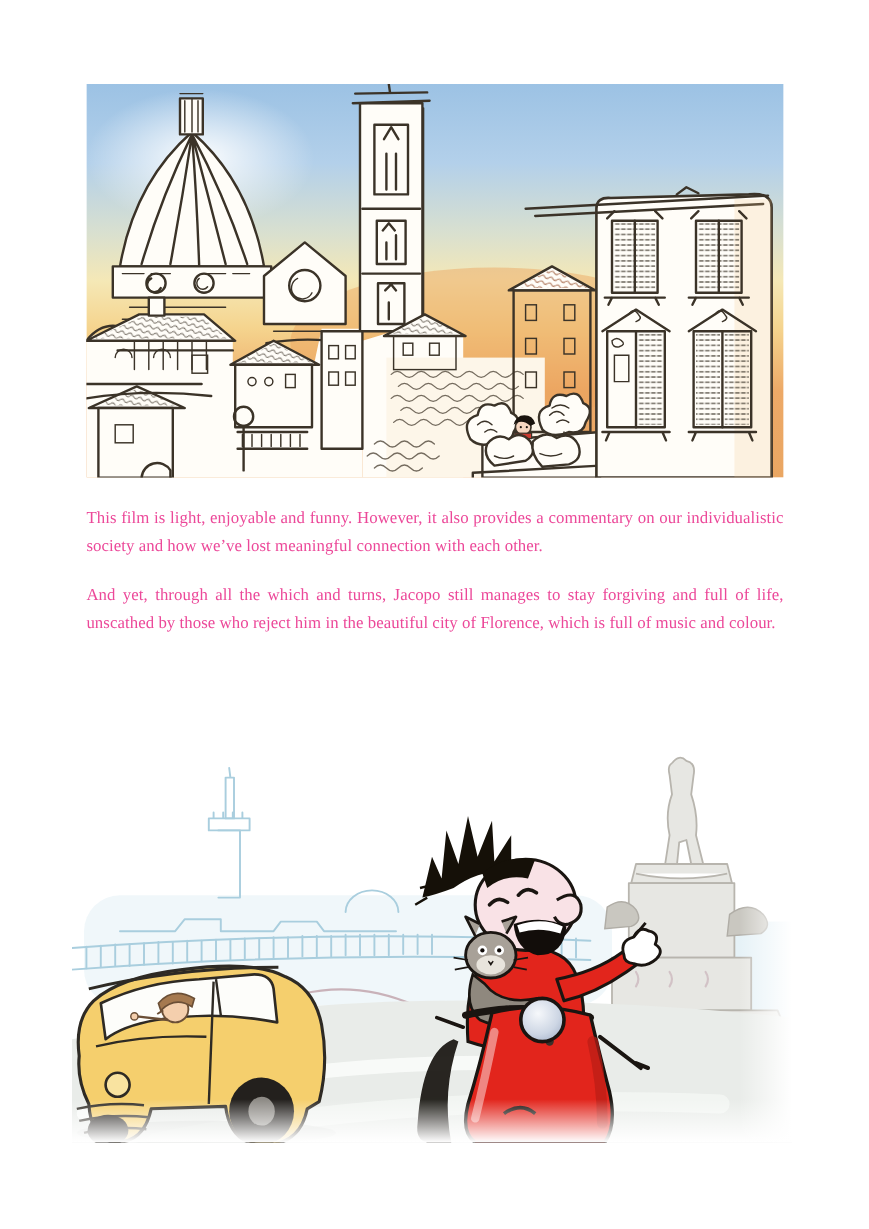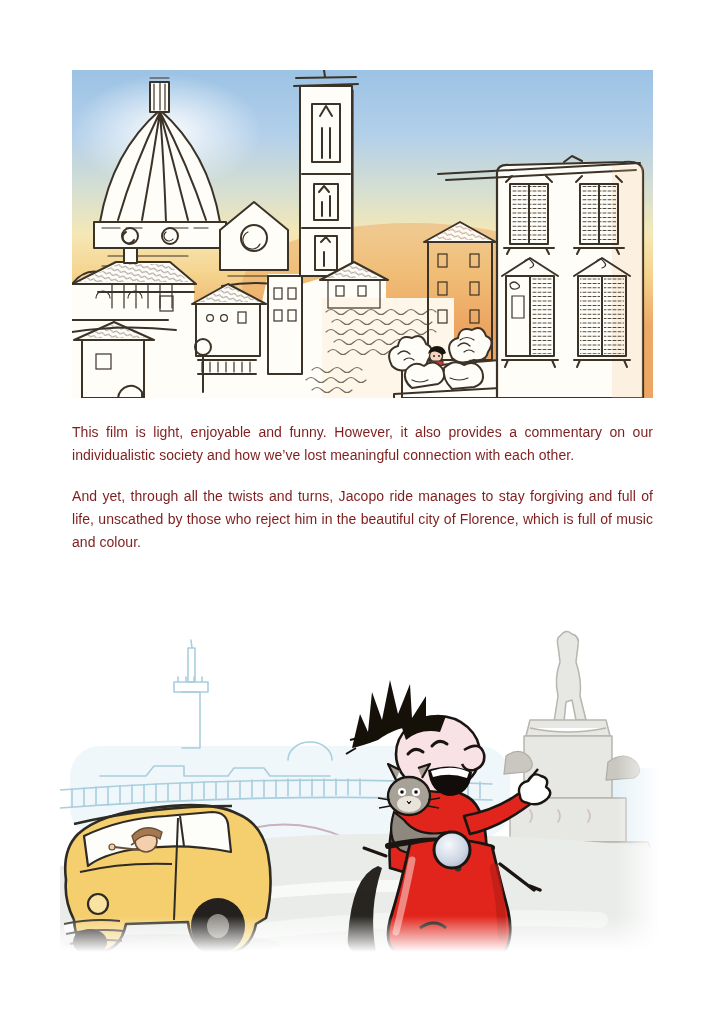--- a/index.html
+++ b/index.html
@@ -1,21 +1,21 @@
 <!DOCTYPE html>
 <html><head>
 <meta charset="utf-8">
 <style>
   html,body{margin:0;padding:0;background:#ffffff;}
   .pg{position:relative;width:724px;height:1024px;background:#ffffff;overflow:hidden;
       font-family:"Liberation Sans",sans-serif;}
   .art{position:absolute;}
   .art svg{display:block;}
-  .copy{position:absolute;left:72px;top:421px;width:581px;color:#7f1d1d;
-        font-size:14px;line-height:23px;text-align:justify;letter-spacing:0.05px;}
+  .copy{position:absolute;left:72px;top:421px;width:581px;color:#ec4899;
+        font-size:14px;line-height:23px;text-align:justify;letter-spacing:0.05px;font-family:Liberation Serif, serif;}
   .copy p{margin:0 0 18px 0;}
   .copy p:last-child{margin-bottom:0;}
   
   .k{fill:none;stroke:#3b3328;stroke-width:2;stroke-linecap:round;stroke-linejoin:round;}
   .kw{fill:#fffdf8;stroke:#3b3328;stroke-width:2;stroke-linecap:round;stroke-linejoin:round;}
   .kt{fill:none;stroke:#3b3328;stroke-width:1.2;stroke-linecap:round;}
   .wav{fill:none;stroke:#5d5347;stroke-width:1.1;stroke-linecap:round;opacity:.85;}
   .b{fill:none;stroke:#a9cede;stroke-width:1.6;stroke-linecap:round;stroke-linejoin:round;}
   .pk{fill:none;stroke:#c9b2b9;stroke-width:1.8;stroke-linecap:round;}
   .st{fill:#e7e7e3;stroke:#b8b5ae;stroke-width:1.5;stroke-linejoin:round;}
@@ -214,21 +214,21 @@
           <rect x="508" y="208" width="20" height="76" fill="url(#slats)"></rect>
           <rect x="532" y="208" width="20" height="76" fill="url(#slats)"></rect>
           <path class="k" d="M502,290 h56 M508,290 l-3,7 M552,290 l3,7"></path>
         </g>
       </g>
     </svg>
   </div>
 
   <div class="copy">
     <p>This film is light, enjoyable and funny. However, it also provides a commentary on our individualistic society and how we’ve lost meaningful connection with each other.</p>
-    <p>And yet, through all the twists and turns, Jacopo ride manages to stay forgiving and full of life, unscathed by those who reject him in the beautiful city of Florence, which is full of music and colour.</p>
+    <p>And yet, through all the which and turns, Jacopo still manages to stay forgiving and full of life, unscathed by those who reject him in the beautiful city of Florence, which is full of music and colour.</p>
   </div>
 
   <div class="art" style="left:60px;top:628px;width:600px;height:324px;">
     <svg width="600" height="324" viewBox="0 0 600 324" role="img" aria-label="Jacopo, a boy with spiky black hair and a grey cat on his chest, rides a red Vespa pointing ahead, beside a yellow Fiat 500 with a capped driver; behind them a faint blue sketch of Florence and a grey statue monument">
       <defs>
         <radialGradient id="lamp" cx=".4" cy=".35" r=".8">
           <stop offset="0" stop-color="#f6f8fb"></stop>
             <stop offset=".6" stop-color="#cdd6e4"></stop>
           <stop offset="1" stop-color="#9fadc6"></stop>
         </radialGradient>

